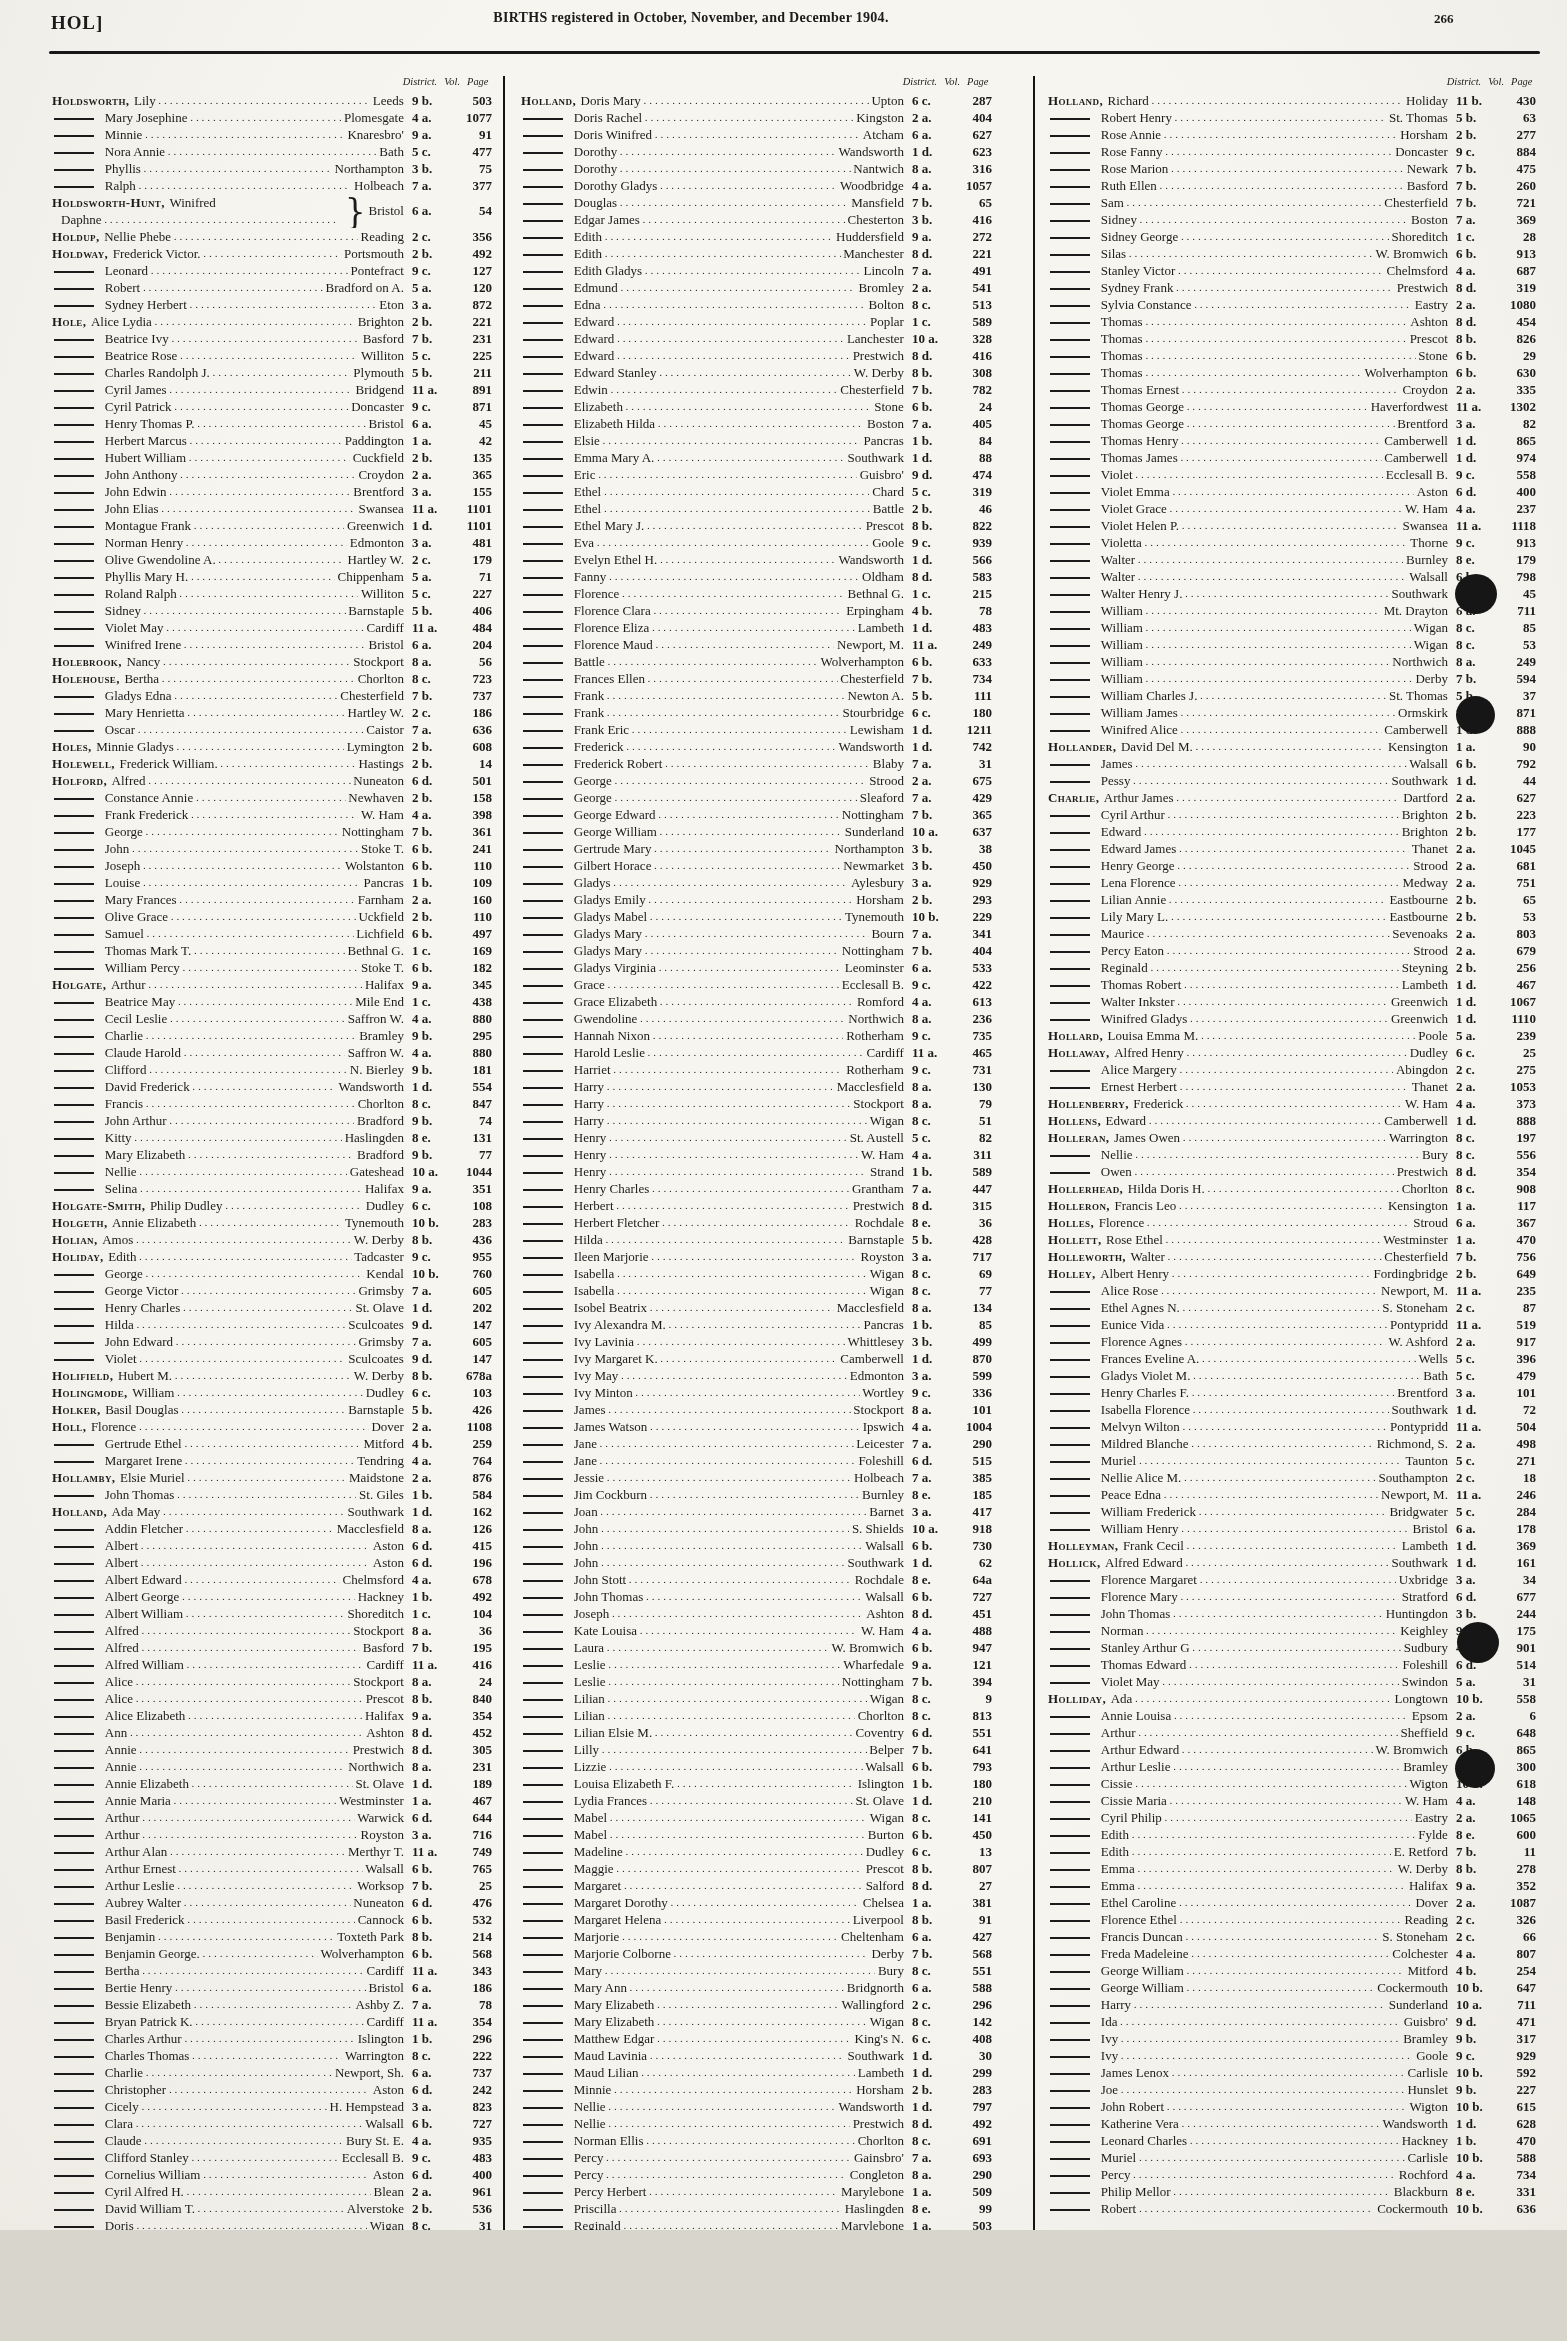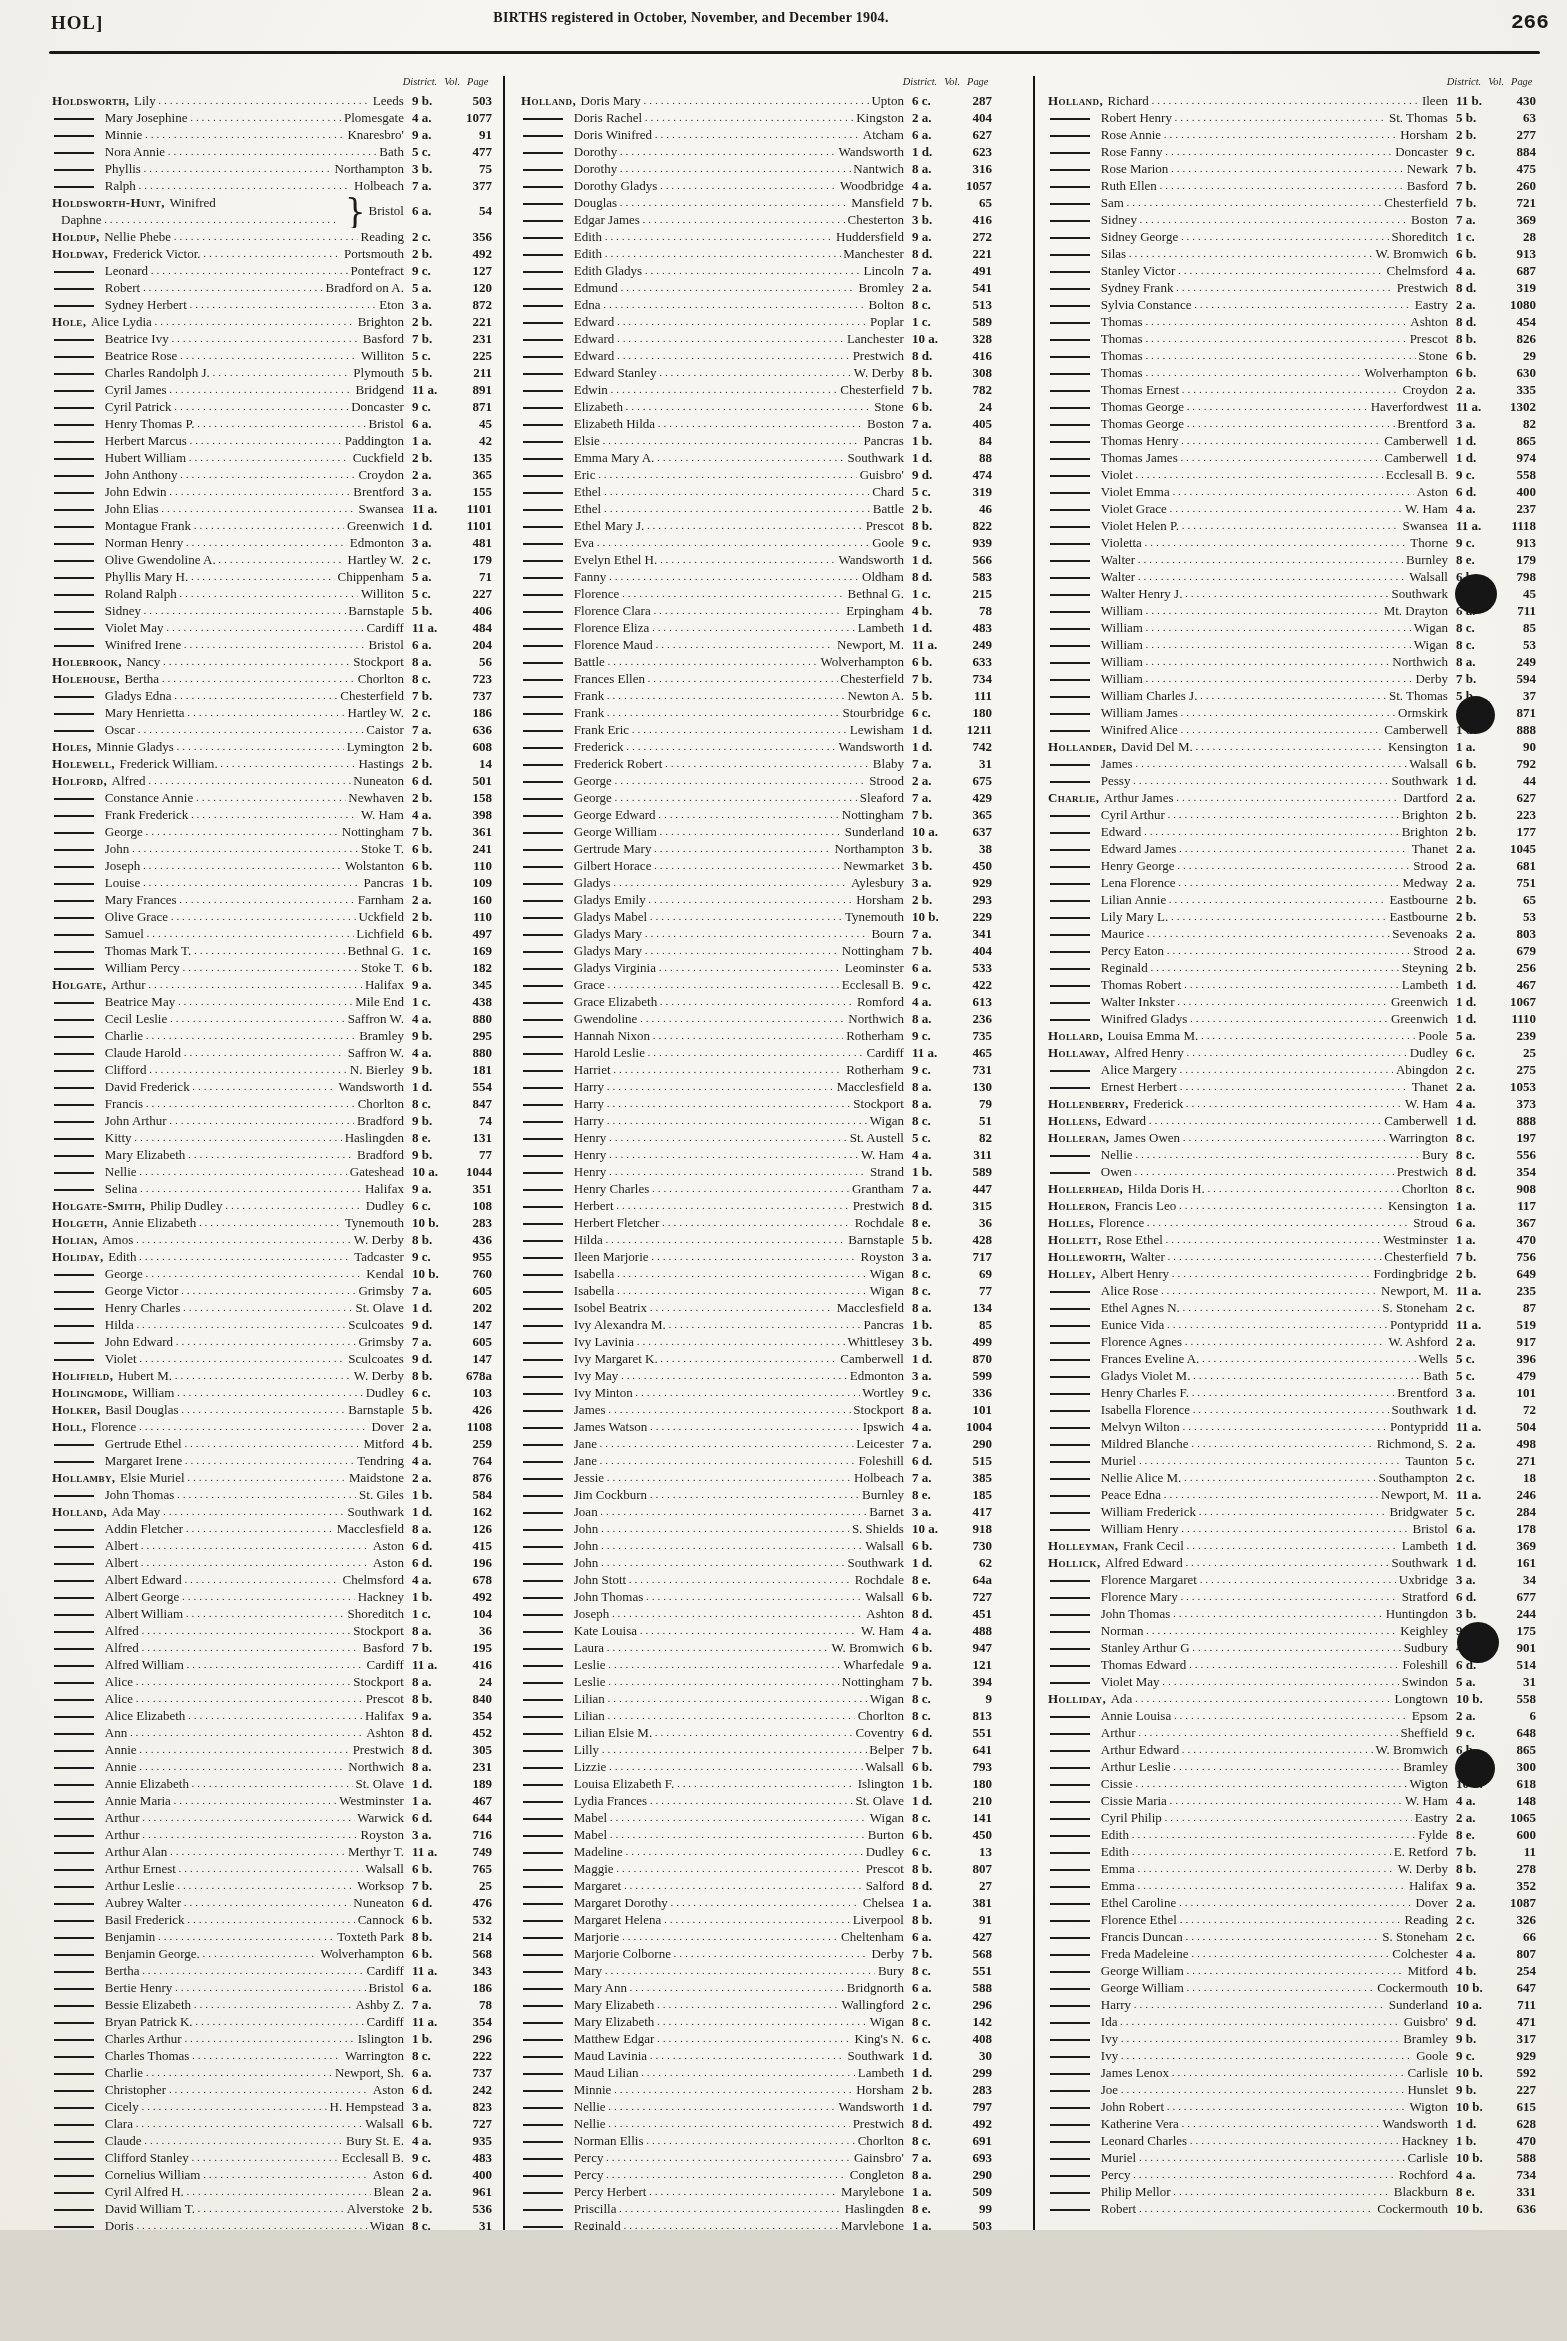--- a/index.html
+++ b/index.html
@@ -1,21 +1,21 @@
 <!DOCTYPE html>
 <html style="font-size:14.5px"><head>
 <meta charset="utf-8">
 <style>
   html,body{margin:0;padding:0;background:#d8d5cd;}
   .page{position:relative;width:1568px;height:2230px;margin:0 auto;
     background:radial-gradient(ellipse at 50% 40%, #f6f5f0 55%, #edebe4 100%);
     font-family:"Liberation Serif","DejaVu Serif",serif;color:#1b1b1b;overflow:hidden;}
   .hdr-left{position:absolute;top:11.7px;left:51px;font-weight:700;font-size:19px;letter-spacing:0.9px;}
   .hdr-title{position:absolute;top:10px;left:271px;width:840px;text-align:center;font-weight:700;font-size:14px;letter-spacing:0.3px;}
-  .hdr-page{position:absolute;top:11px;left:1511px;font-weight:700;font-size:21px;font-family:Liberation Mono, monospace;}
+  .hdr-page{position:absolute;top:11px;left:1434px;font-weight:700;font-size:13px;}
   .rule{position:absolute;top:51px;left:49px;width:1491px;height:2.7px;background:#181818;border-radius:1.8px;}
   .col{position:absolute;top:76px;}
   #c0{left:52px;width:440px;}
   #c1{left:521px;width:471px;}
   #c2{left:1048px;width:488px;}
   .col-head{display:flex;justify-content:flex-end;align-items:baseline;gap:7px;
     font-style:italic;font-size:10.4px;height:16.3px;padding-right:3.6px;color:#222;}
   .row{display:flex;align-items:baseline;height:17px;line-height:17px;font-size:13px;white-space:nowrap;overflow:hidden;}
   .dash{flex:none;width:40px;height:1.8px;background:#1b1b1b;align-self:center;margin:1.8px 11px 0 1.8px;}
   .sn{flex:none;font-variant:small-caps;font-weight:600;letter-spacing:0.4px;margin-right:4.5px;text-align:center;}
@@ -2335,21 +2335,21 @@
       <span>District.</span>
       <span>Vol.</span>
       <span>Page</span>
     </div>
     <div class="rows">
         <div class="row">
 
       <span class="sn">Holland,</span>
       <span class="gn">Richard</span>
       <span class="ld">..........................................................................................</span>
-      <span class="ds">Ileen</span>
+      <span class="ds">Holiday</span>
       <span class="vl">11 b.</span>
       <span class="pp">430</span>
     </div>
         <div class="row">
       <span class="dash"></span>
 
       <span class="gn">Robert Henry</span>
       <span class="ld">..........................................................................................</span>
       <span class="ds">St. Thomas</span>
       <span class="vl">5 b.</span>

